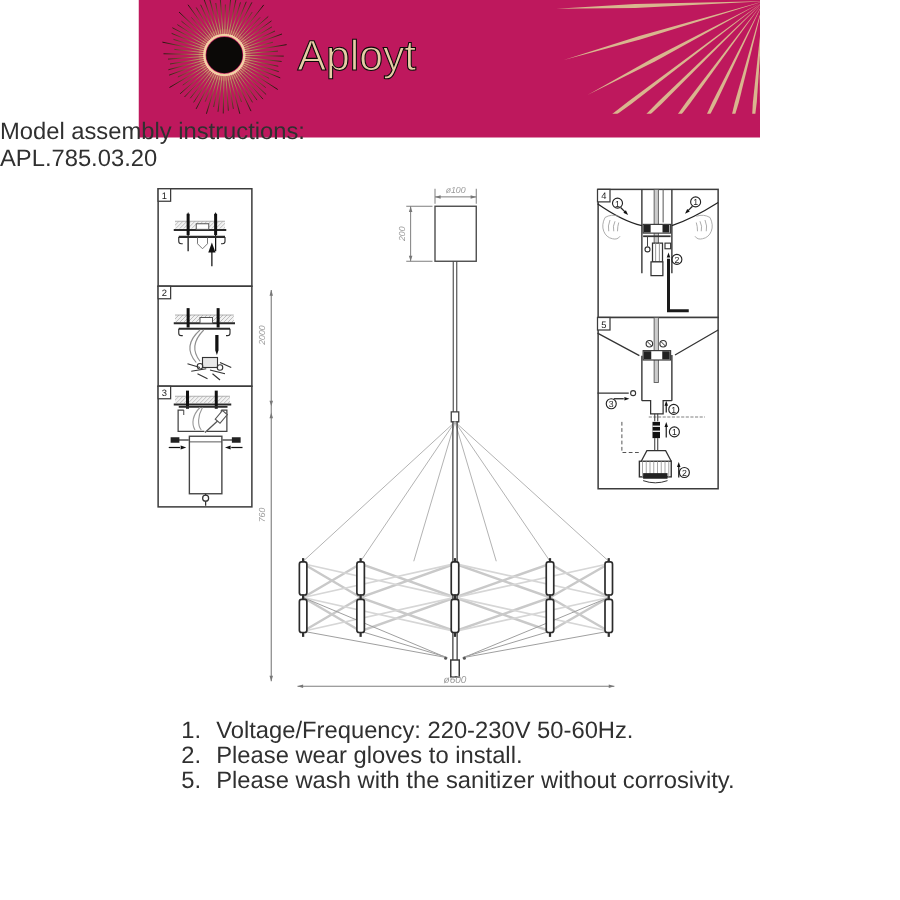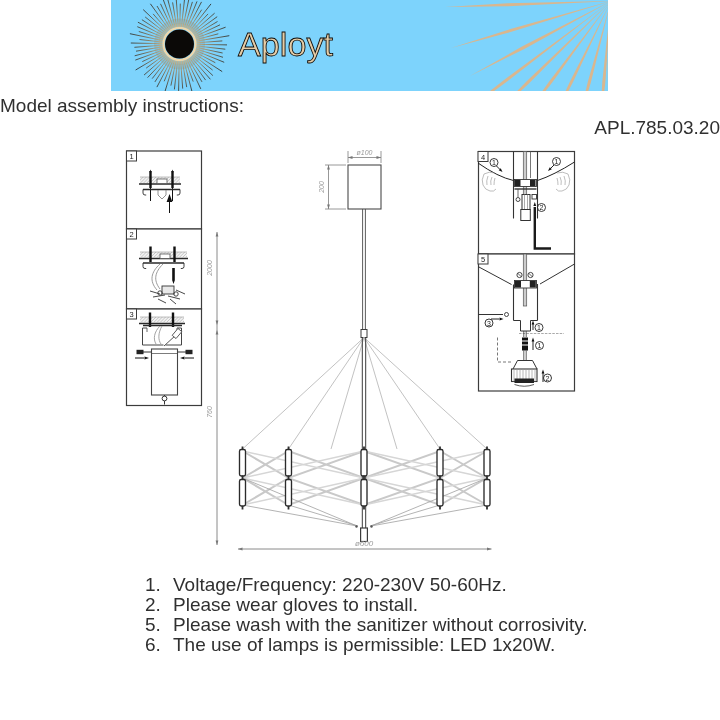--- a/index.html
+++ b/index.html
@@ -4,21 +4,21 @@
 <style>
 html,body{margin:0;padding:0;width:720px;height:720px;background:#fff;overflow:hidden}
 body{font-family:"Liberation Sans",sans-serif;position:relative}
 .abs{position:absolute}
 #list div{height:20px;font-size:19px;color:#303030;white-space:nowrap}
 #list .num{display:inline-block;width:28px}
 </style>
 </head>
 <body>
 
-<div class="abs" style="left:111px;top:0;width:497px;height:91px;background:#7dd3fc">
+<div class="abs" style="left:111px;top:0;width:497px;height:110px;background:#be185d">
 <svg width="497" height="91" viewBox="0 0 497 91" style="position:absolute;left:0;top:0">
 
 <defs>
         <radialGradient id="lg" gradientUnits="userSpaceOnUse" cx="68.5" cy="44" r="50">
           <stop offset="0.30" stop-color="#f3d7a5"></stop>
           <stop offset="0.42" stop-color="#cda772"></stop>
           <stop offset="0.62" stop-color="#8a6539"></stop>
           <stop offset="1" stop-color="#1d1208"></stop>
         </radialGradient>
       </defs>
@@ -111,21 +111,21 @@
         <polygon points="500.0,1.0 491.3,81.8 488.4,131.5 494.4,82.0"></polygon>
         <polygon points="500.0,1.0 496.7,61.2 497.1,98.1 499.8,61.3"></polygon>
       </g>
 
 <text x="127" y="56" font-size="34" fill="#e6cda6" stroke="#0b0907" stroke-width="0.85" textLength="95" lengthAdjust="spacingAndGlyphs" font-family="Liberation Sans, sans-serif">Aployt</text>
 </svg>
 </div>
 
 <div class="abs" style="left:0;top:95px;width:720px;text-align:left;font-size:19px;color:#303030">Model assembly instructions:</div>
 
-<div class="abs" style="left:0;top:117px;width:720px;text-align:right;font-size:19px;color:#303030">APL.785.03.20</div>
+<div class="abs" style="left:0;top:117px;width:720px;text-align:left;font-size:19px;color:#303030">APL.785.03.20</div>
 
 <svg id="draw" class="abs" width="720" height="720" viewBox="0 0 720 720" style="left:0;top:0">
 
 <rect x="126.5" y="151" width="75" height="78" fill="#fff" stroke="#3c3c3c" stroke-width="1.2"></rect>
 
 <rect x="126.5" y="151" width="10" height="10" fill="#fff" stroke="#3c3c3c" stroke-width="1"></rect>
     <text x="131.5" y="159" font-size="7.5" fill="#222" text-anchor="middle">1</text>
 
 <g>
 <clipPath id="cb140177">
@@ -463,14 +463,13 @@
 <line x1="238" y1="549" x2="491.5" y2="549" stroke="#7e7e7e" stroke-width="0.9"></line>
 <polygon points="238.0,549.0 242.5,550.4 242.5,547.6" fill="#777777"></polygon>
 <polygon points="491.5,549.0 487.0,547.6 487.0,550.4" fill="#777777"></polygon>
 <text x="364" y="546" fill="#9a9a9a" font-size="8" font-style="italic" text-anchor="middle">ø600</text>
 </svg>
 
 <div id="list" class="abs" style="left:145px;top:574px">
 <div><span class="num">1.</span>Voltage/Frequency: 220-230V 50-60Hz.</div>
 <div><span class="num">2.</span>Please wear gloves to install.</div>
 <div><span class="num">5.</span>Please wash with the sanitizer without corrosivity.</div>
-<div><span class="num">6.</span>The use of lamps is permissible: LED 1x20W.</div>
 </div>
 
 </body></html>

